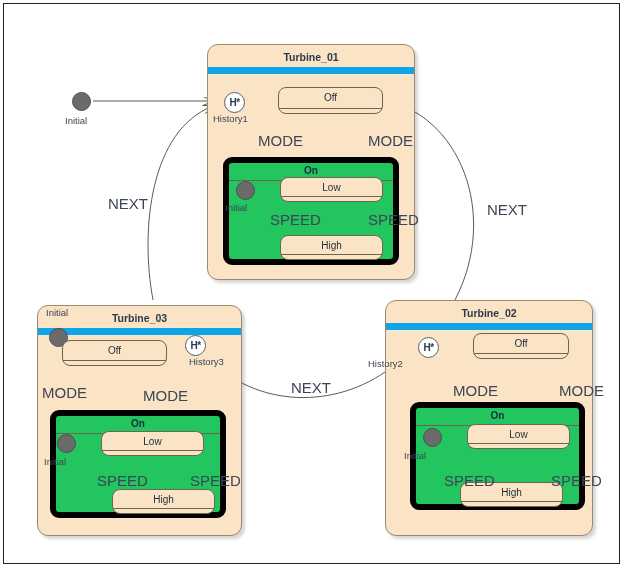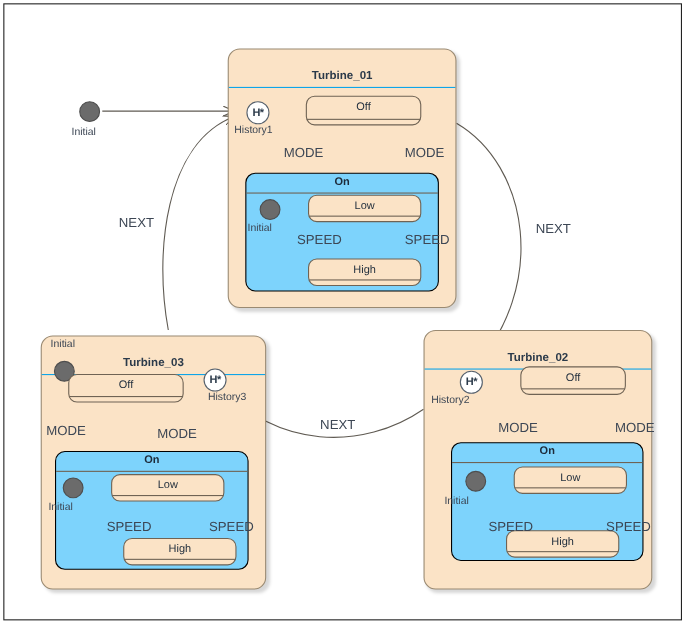--- a/index.html
+++ b/index.html
@@ -9,41 +9,41 @@
   #title-tab{position:absolute;left:3px;top:3px;height:22px;box-sizing:border-box;background:#fff;z-index:6;}
   #title-tab .tabbox{position:relative;height:22px;border:1.5px solid #222;border-left:none;border-top:none;
       display:flex;align-items:center;padding:0 22px 0 8px;box-sizing:border-box;background:#fff;}
   #title-tab .tabtext{font-size:11px;font-weight:bold;color:#111;white-space:nowrap;letter-spacing:0.1px;}
   #title-tab .notch{position:absolute;right:-1px;top:-1px;width:16px;height:23px;background:#fff;
       border-left:1.5px solid #222;transform:skewX(-24deg);transform-origin:top left;}
   .svg-layer{position:absolute;left:0;top:0;width:626px;height:570px;}
   
   .turbine{position:absolute;box-sizing:border-box;background:#FBE3C6;border:1px solid #9a8a72;
       border-radius:11px;box-shadow:3px 3px 3px rgba(0,0,0,0.16);}
-  .turbine > .hdr{position:absolute;left:0;right:0;top:15px;height:19px;border-bottom:1px solid #0ea5e9;}
+  .turbine > .hdr{position:absolute;left:0;right:0;top:3px;height:19px;border-bottom:7px solid #0ea5e9;}
   .turbine > .hdr .ttl{position:absolute;left:0;right:0;top:3px;text-align:center;font-size:10.5px;
       font-weight:bold;color:#2b3a4a;}
   
   .state{position:absolute;box-sizing:border-box;background:#FBE3C6;border:1px solid #6f6354;
       border-radius:8px;}
   .state .nm{position:absolute;left:0;right:0;top:4px;text-align:center;font-size:10px;font-weight:normal;color:#1d2b3a;}
   .state .cmp{position:absolute;left:0;right:0;bottom:4px;border-bottom:1px solid #6f6354;height:0;}
   
-  .oncomp{position:absolute;box-sizing:border-box;background:#7dd3fc;border:1px solid #000000;border-radius:9px;}
+  .oncomp{position:absolute;box-sizing:border-box;background:#22c55e;border:6px solid #000000;border-radius:9px;}
   .oncomp .onhdr{position:absolute;left:0;right:0;top:0;height:17px;border-bottom:1px solid #6f6354;}
   .oncomp .onhdr .ttl{position:absolute;left:0;right:0;top:2px;text-align:center;font-size:10px;
       font-weight:bold;color:#1d2b3a;}
   
   .initnode{position:absolute;width:17px;height:17px;border-radius:50%;background:#6b6b6b;
       border:1px solid #4e4e4e;}
   .histnode{position:absolute;width:19px;height:19px;border-radius:50%;background:#ffffff;
       border:1px solid #55606c;display:flex;align-items:center;justify-content:center;}
   .histnode span{font-size:10px;font-weight:bold;color:#2b3a4a;line-height:1;letter-spacing:-0.5px;}
   .lbl{position:absolute;font-size:9.5px;color:#3c4654;white-space:nowrap;}
-  .tlbl{position:absolute;font-size:12px;color:#3c4654;white-space:nowrap;}
+  .tlbl{position:absolute;font-size:15px;color:#3c4654;white-space:nowrap;}
 </style>
 </head>
 <body>
 
 <div id="canvas">
 
   <div id="frame"></div>
 
 
   <svg class="svg-layer" viewBox="0 0 626 570">
@@ -141,21 +141,21 @@
   </div>
   <div class="state" style="left:460px;top:482px;width:103px;height:25px;">
     <div class="nm">High</div>
     <div class="cmp"></div>
   </div>
   <div class="initnode" style="left:423px;top:428px;"></div>
   <div class="lbl" style="left:404px;top:450px;">Initial</div>
   <div class="histnode" style="left:418px;top:337px;">
     <span>H*</span>
   </div>
-  <div class="lbl" style="left:392px;top:358px;">History2</div>
+  <div class="lbl" style="left:368px;top:358px;">History2</div>
   <div class="tlbl" style="left:453px;top:382px;">MODE</div>
   <div class="tlbl" style="left:559px;top:382px;">MODE</div>
   <div class="tlbl" style="left:444px;top:472px;">SPEED</div>
   <div class="tlbl" style="left:551px;top:472px;">SPEED</div>
 
   <div class="turbine" style="left:37px;top:305px;width:205px;height:231px;">
     <div class="hdr">
       <div class="ttl">Turbine_03</div>
     </div>
   </div>

